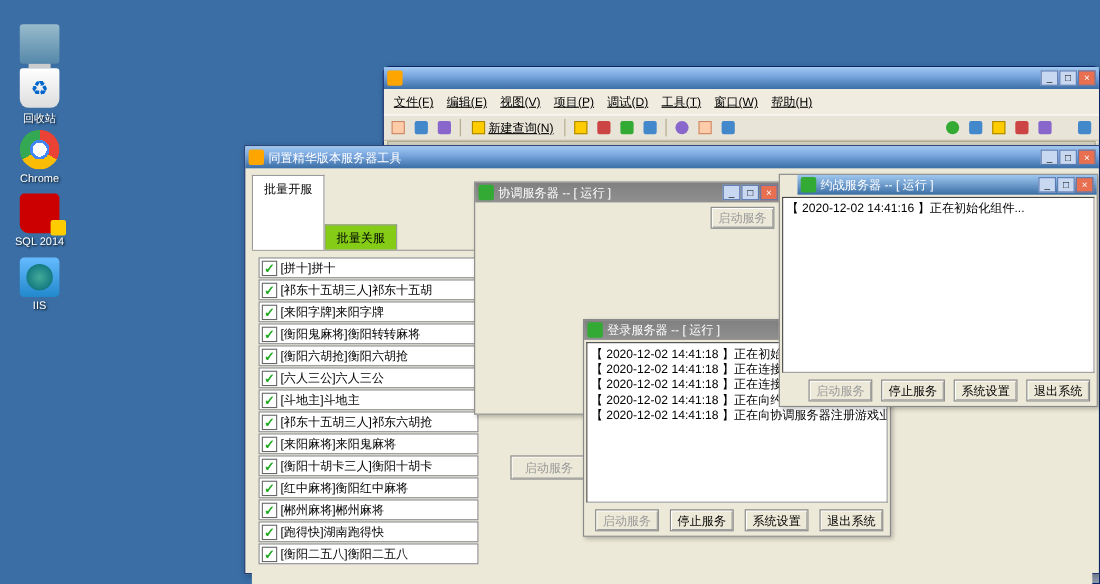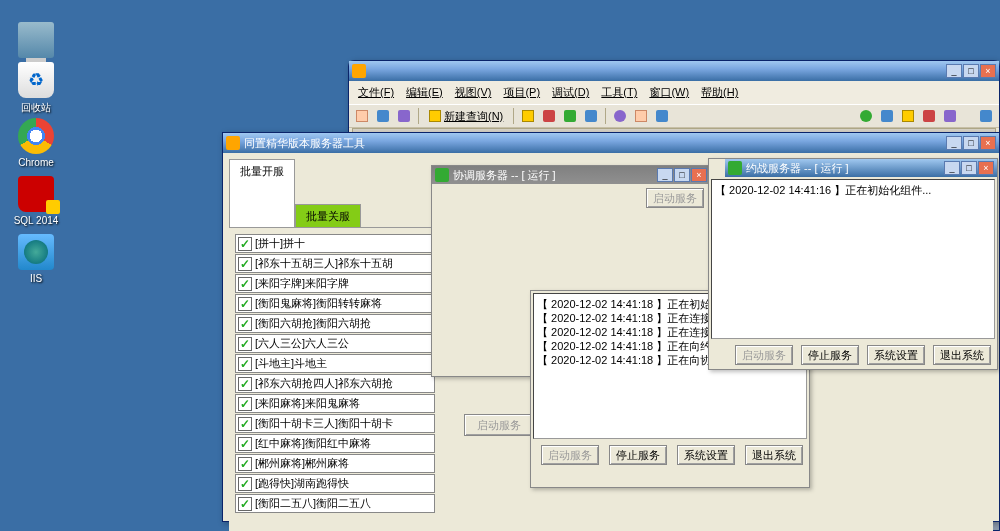--- a/index.html
+++ b/index.html
@@ -244,21 +244,21 @@
         <div class="roomrow">
           <span class="chk">✓</span>
           <span class="nm">[六人三公]六人三公</span>
         </div>
         <div class="roomrow">
           <span class="chk">✓</span>
           <span class="nm">[斗地主]斗地主</span>
         </div>
         <div class="roomrow">
           <span class="chk">✓</span>
-          <span class="nm">[祁东六胡抢四人]祁东六胡抢</span>
+          <span class="nm">[祁东十五胡三人]祁东六胡抢</span>
         </div>
         <div class="roomrow">
           <span class="chk">✓</span>
           <span class="nm">[来阳麻将]来阳鬼麻将</span>
         </div>
         <div class="roomrow">
           <span class="chk">✓</span>
           <span class="nm">[衡阳十胡卡三人]衡阳十胡卡</span>
         </div>
         <div class="roomrow">
@@ -292,20 +292,30 @@
         <div class="winbtn">□</div>
         <div class="winbtn close">×</div>
       </div>
   </div>
   <div class="logfoot">
     <button class="logbtn" disabled="">启动服务</button>
   </div>
 </div>
 
 <div class="logwin login">
+  <div class="titlebar">
+    <span class="ticon green"></span>
+    <span>登录服务器 -- [ 运行 ]</span>
+      <span class="sp"></span>
+    <div class="winbtns">
+        <div class="winbtn">_</div>
+        <div class="winbtn">□</div>
+        <div class="winbtn close">×</div>
+      </div>
+  </div>
   <div class="logbody" id="loginlog">
       <div class="ln">【 2020-12-02 14:41:18 】正在初始化组件...</div>
       <div class="ln">【 2020-12-02 14:41:18 】正在连接协调服务器</div>
       <div class="ln">【 2020-12-02 14:41:18 】正在连接约战服务器</div>
       <div class="ln">【 2020-12-02 14:41:18 】正在向约战服务器注册</div>
       <div class="ln">【 2020-12-02 14:41:18 】正在向协调服务器注册游戏业务服务器</div>
     </div>
   <div class="logfoot">
     <button class="logbtn" disabled="">启动服务</button>
     <button class="logbtn">停止服务</button>

